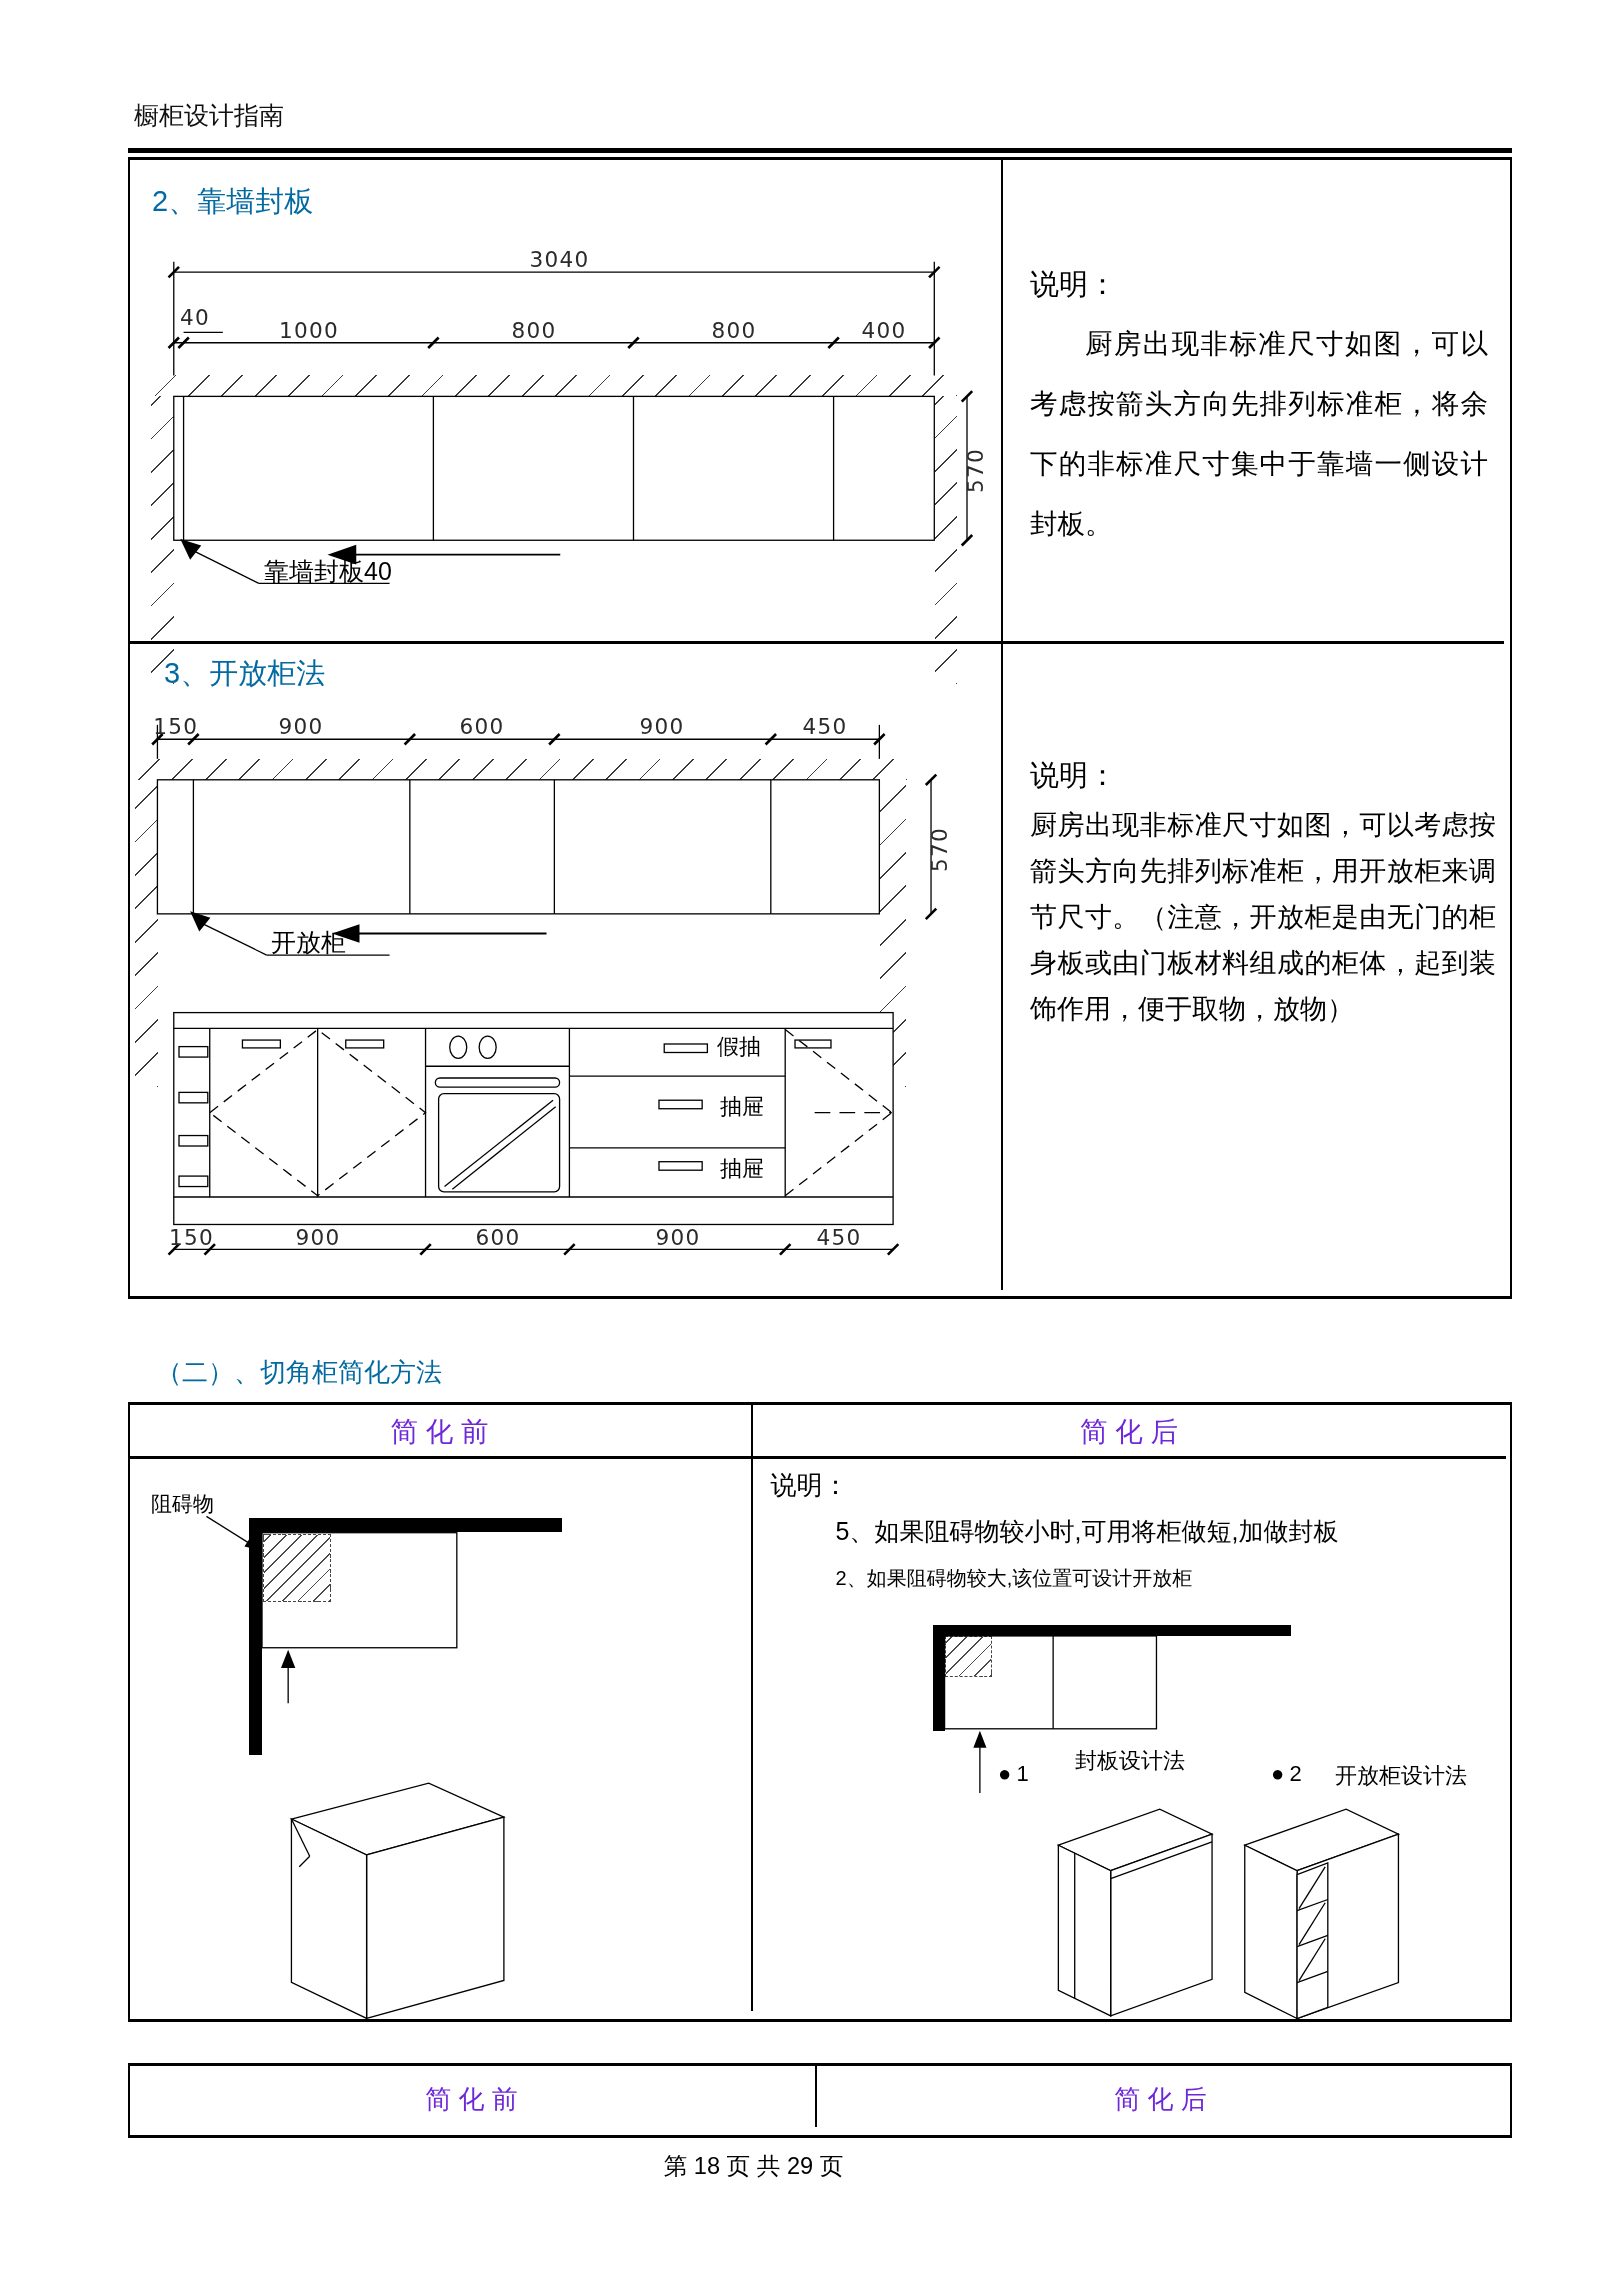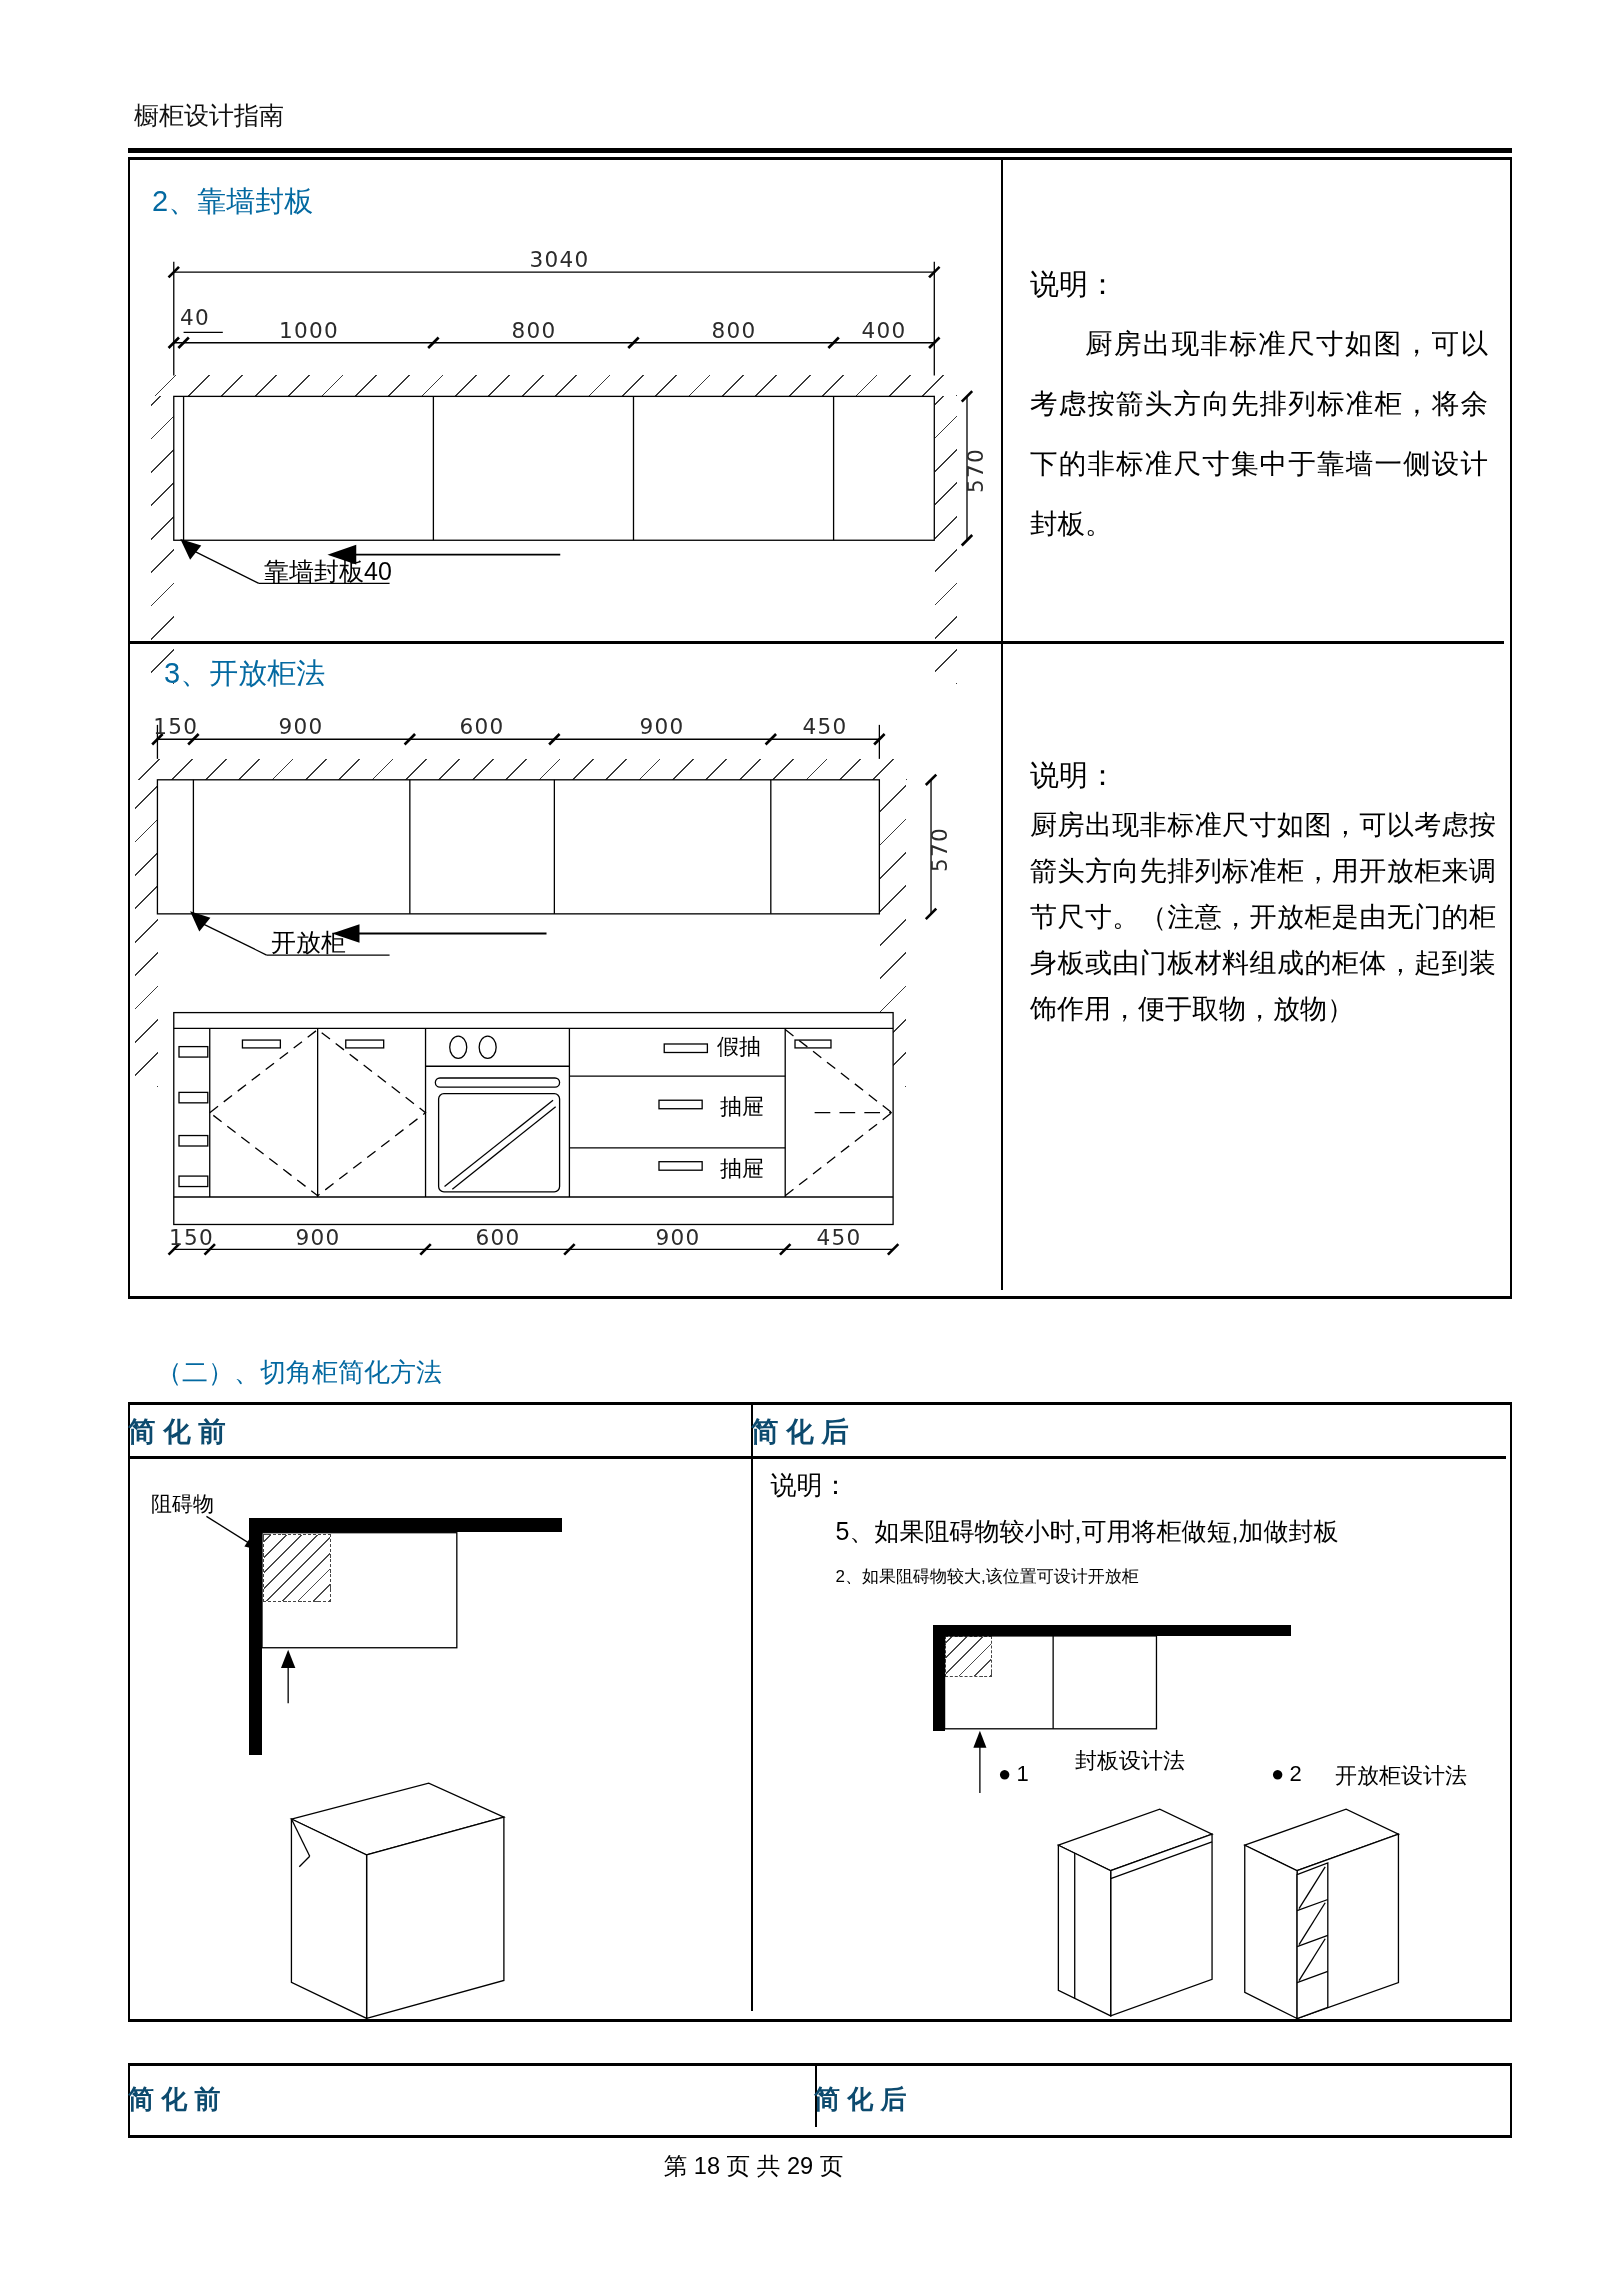--- a/index.html
+++ b/index.html
@@ -16,21 +16,21 @@
     position:absolute;font-family:"DejaVu Sans", sans-serif;font-size:21.6px;
     color:#2b2b2b;letter-spacing:1.3px;text-align:center;width:72px;white-space:nowrap;
   }
   .rot90{transform:rotate(-90deg);transform-origin:center center;}
   .heading{position:absolute;font-size:29px;color:#0369a1;white-space:nowrap;}
   .callout{position:absolute;font-size:25px;color:#000;white-space:nowrap;}
   .drawlabel{position:absolute;font-size:22px;color:#000;white-space:nowrap;}
   .notetitle{font-size:29px;}
   .note-block{position:absolute;color:#000;}
   .legend{position:absolute;font-size:22px;color:#000;white-space:nowrap;}
-  .tablecellheader{position:absolute;font-size:27.5px;color:#0c4a6e;text-align:left;white-space:nowrap;font-weight:bold;}
+  .tablecellheader{position:absolute;font-size:27.5px;color:#6d28d9;text-align:center;white-space:nowrap;}
   .borderbox{position:absolute;border:2px solid #000;}
   .hline{position:absolute;background:#000;}
   .vline{position:absolute;background:#000;}
   .footer{position:absolute;font-size:23.6px;color:#000;white-space:nowrap;}
 </style>
 </head>
 <body>
 
 <div class="abs" style="left:134px;top:99px;font-size:25px;">橱柜设计指南</div>
 <div class="hline" style="left:128px;top:148px;width:1384px;height:4.6px;"></div>
@@ -241,21 +241,21 @@
       <line x1="250" y1="555" x2="278" y2="612"></line>
       <line x1="278" y1="612" x2="262" y2="628"></line>
     </g>
   </svg>
 </div>
 
 <div class="abs" style="left:751px;top:1456px;width:756px;height:560px;">
   <div class="note-block" style="left:19.6px;top:11.8px;width:720px;font-size:26px;">
     <div class="notetitle" style="font-size:26px;">说明：</div>
     <div style="margin:11.8px 0 0 65px;font-size:25px;">5、如果阻碍物较小时,可用将柜做短,加做封板</div>
-    <div style="margin:17px 0 0 65px;font-size:17px;">2、如果阻碍物较大,该位置可设计开放柜</div>
+    <div style="margin:17px 0 0 65px;font-size:20px;">2、如果阻碍物较大,该位置可设计开放柜</div>
   </div>
   <div class="abs wallbar" style="left:182px;top:169px;width:358px;height:10.5px;"></div>
   <div class="abs wallbar" style="left:182px;top:169px;width:11.8px;height:106px;"></div>
   <div class="abs hatch-fine" style="left:194px;top:180px;width:47px;height:41px;border:1.3px dashed #444;box-sizing:border-box;"></div>
   <svg width="756" height="560" viewBox="0 0 1156 856">
     <g stroke="#000" stroke-width="2" fill="none">
 
       <rect x="296" y="275" width="324" height="142"></rect>
       <line x1="462" y1="275" x2="462" y2="417"></line>
 

